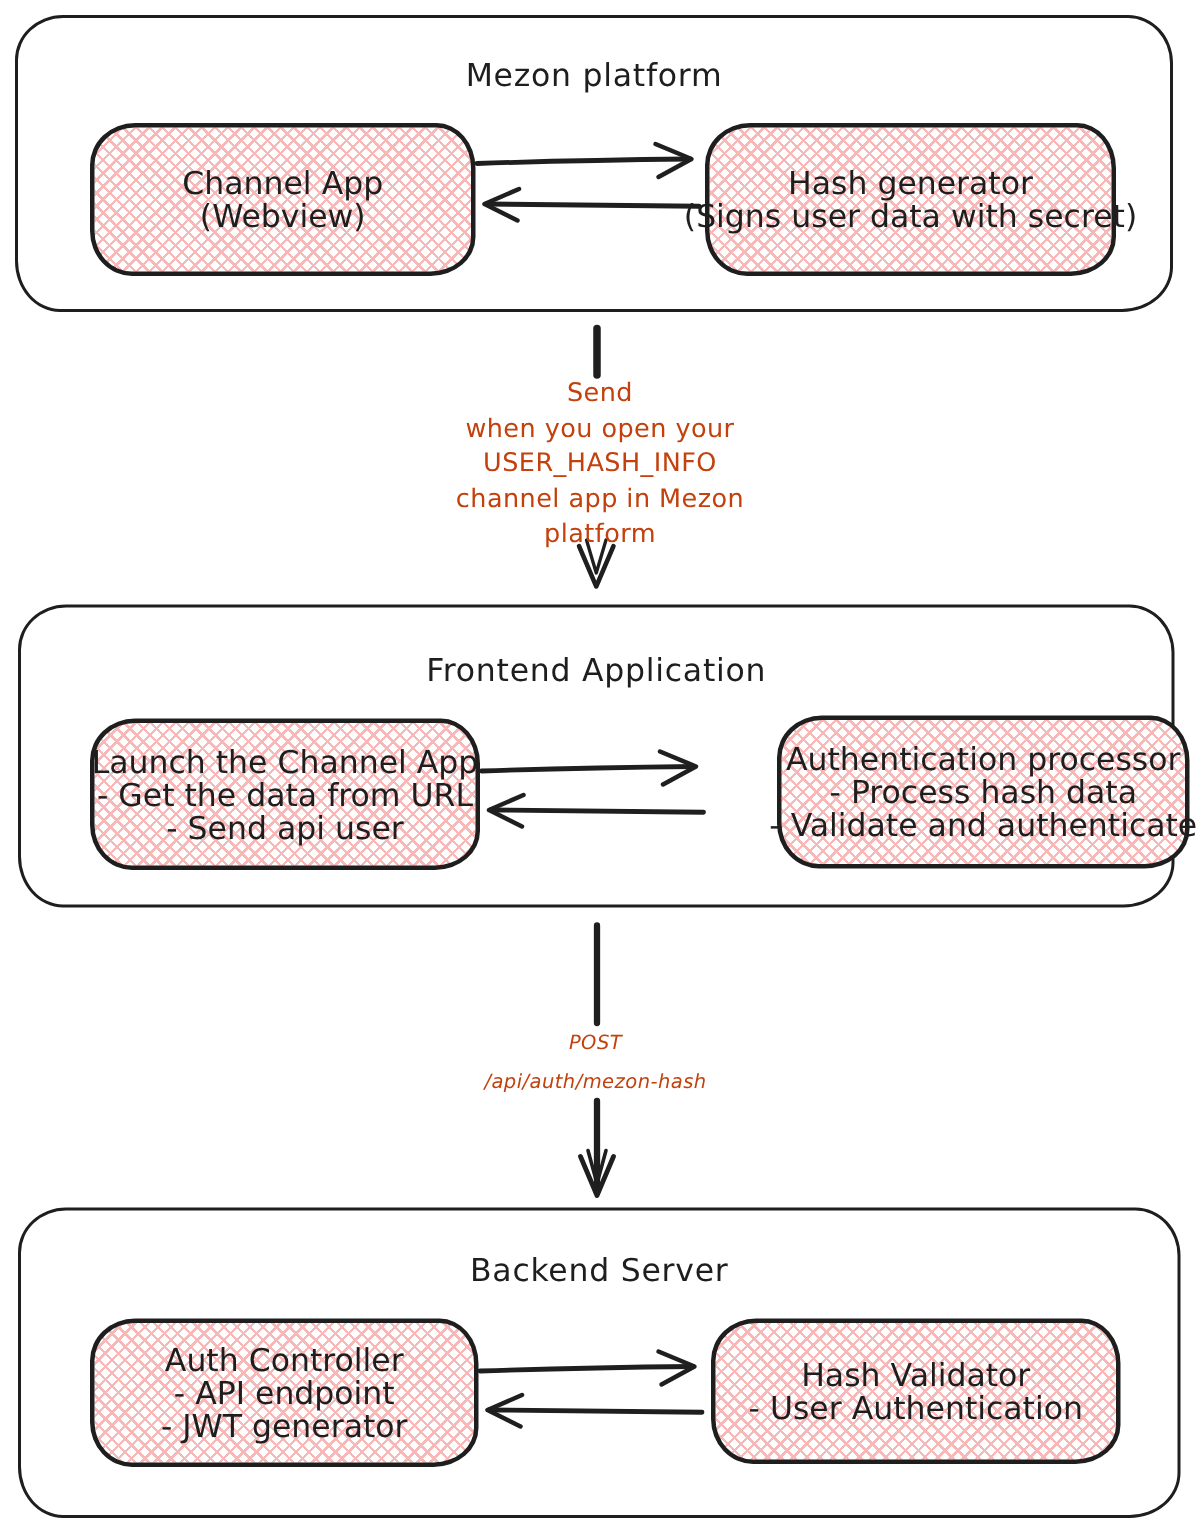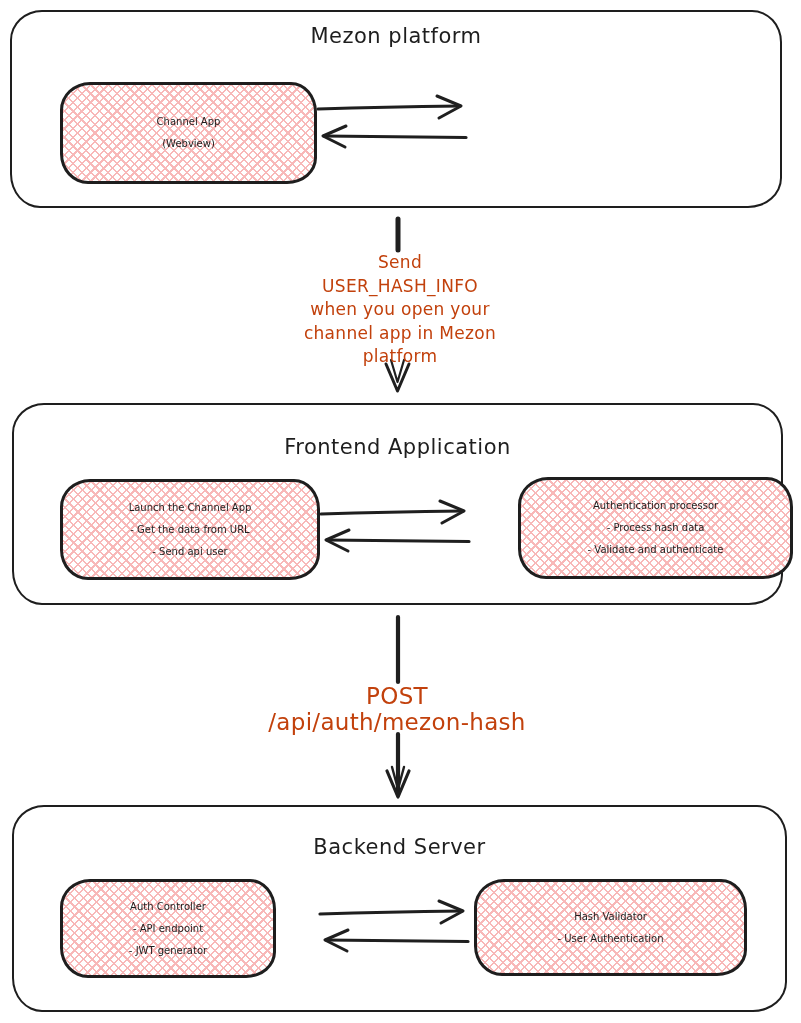--- a/index.html
+++ b/index.html
@@ -30,70 +30,74 @@
   .node {
     position: absolute;
     border: 3px solid #1e1e1e;
     border-radius: 30px 26px 30px 28px / 28px 30px 26px 30px;
     box-sizing: border-box;
     display: flex;
     flex-direction: column;
     align-items: center;
     justify-content: center;
     text-align: center;
-    font-size: 10px;
+    font-size: 21px;
     line-height: 22px;
     background-color: #ffffff;
     background-image:
       repeating-linear-gradient(45deg,  #f8b8b8 0, #f8b8b8 1.6px, transparent 1.6px, transparent 6.2px),
       repeating-linear-gradient(135deg, #f8b8b8 0, #f8b8b8 1.6px, transparent 1.6px, transparent 6.2px);
   }
   .node .line { display: block; white-space: nowrap; }
   svg { position: absolute; overflow: visible; }
   svg path { stroke: #1f1f1f; fill: none; stroke-linecap: round; stroke-linejoin: round; }
   .connector-label {
     position: absolute;
     text-align: center;
     font-size: 17px;
     line-height: 23.5px;
     letter-spacing: 0.3px;
     color: #c2410c;
   }
   .connector-label .line { display: block; white-space: nowrap; }
-  .label-large { font-size: 23px; line-height: 26px; }
+  .label-large { font-size: 13px; line-height: 26px; font-style: italic; }
 </style>
 </head>
 <body>
 
 <div class="canvas">
 
   <div class="outer-box" style="left:10px; top:10px; width:772px; height:198px;">
-    <div class="section-title" style="top:12px;">Mezon platform</div>
+    <div class="section-title" style="top:26px;">Mezon platform</div>
     <div class="node" style="left:48px; top:70px; width:257px; height:102px;">
       <span class="line">Channel App</span>
       <span class="line">(Webview)</span>
+    </div>
+    <div class="node" style="left:458px; top:70px; width:274px; height:102px;">
+      <span class="line">Hash generator</span>
+      <span class="line">(Signs user data with secret)</span>
     </div>
   </div>
 
   <svg style="left:313px; top:93px;" width="158" height="62" viewBox="0 0 158 62">
     <path d="M5 16 C 50 14.5, 100 13.5, 147 13" stroke-width="3.2"></path>
     <path d="M124 3 L148 13 L126 25" stroke-width="3"></path>
     <path d="M153 44.5 C 100 44, 55 43.5, 11 43" stroke-width="3.2"></path>
     <path d="M33 33 L10 43 L32 54" stroke-width="3"></path>
   </svg>
 
   <svg style="left:377px; top:214px;" width="44" height="192" viewBox="0 0 44 192">
     <path d="M21 5 L21 36" stroke-width="5"></path>
     <path d="M9 150 L20.5 177 L32 150" stroke-width="3"></path>
     <path d="M14 146 L20.5 168 L27 146" stroke-width="2.2"></path>
   </svg>
   <div class="connector-label" style="left:270px; top:251px; width:260px;">
     <span class="line">Send</span>
+    <span class="line">when you open your</span>
     <span class="line">USER_HASH_INFO</span>
-    <span class="line">when you open your</span>
     <span class="line">channel app in Mezon</span>
     <span class="line">platform</span>
   </div>
 
   <div class="outer-box" style="left:12px; top:403px; width:771px; height:202px;">
     <div class="section-title" style="top:30px;">Frontend Application</div>
     <div class="node" style="left:46px; top:74px; width:260px; height:101px;">
       <span class="line">Launch the Channel App</span>
       <span class="line">- Get the data from URL</span>
       <span class="line">- Send api user</span>
@@ -118,21 +122,21 @@
     <path d="M10 159 L21 185 L32 159" stroke-width="3.2"></path>
     <path d="M15 155 L21 177 L27 155" stroke-width="2.4"></path>
   </svg>
   <div class="connector-label label-large" style="left:267px; top:683px; width:260px;">
     <span class="line">POST</span>
     <span class="line">/api/auth/mezon-hash</span>
   </div>
 
   <div class="outer-box" style="left:12px; top:805px; width:775px; height:207px;">
     <div class="section-title" style="top:28px;">Backend Server</div>
-    <div class="node" style="left:46px; top:72px; width:216px; height:99px;">
+    <div class="node" style="left:46px; top:72px; width:259px; height:99px;">
       <span class="line">Auth Controller</span>
       <span class="line">- API endpoint</span>
       <span class="line">- JWT generator</span>
     </div>
     <div class="node" style="left:460px; top:72px; width:273px; height:97px;">
       <span class="line">Hash Validator</span>
       <span class="line">- User Authentication</span>
     </div>
   </div>
 

